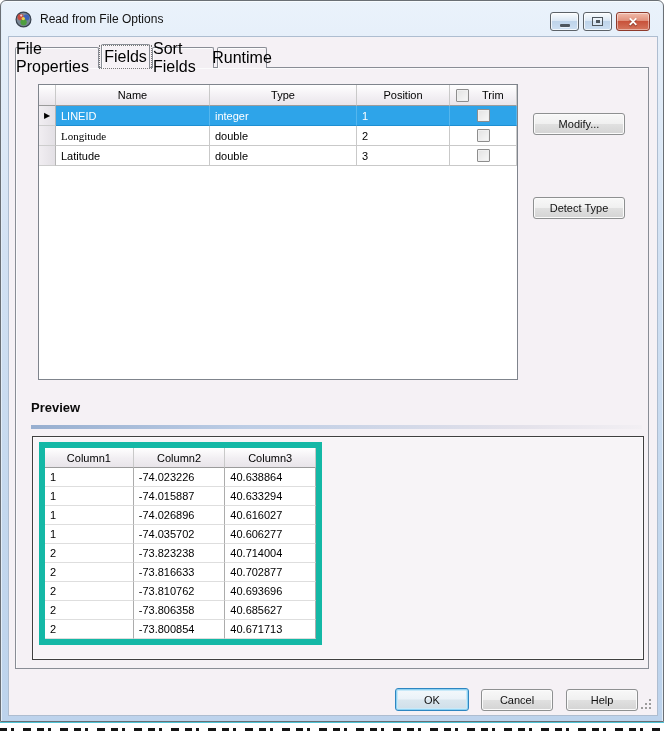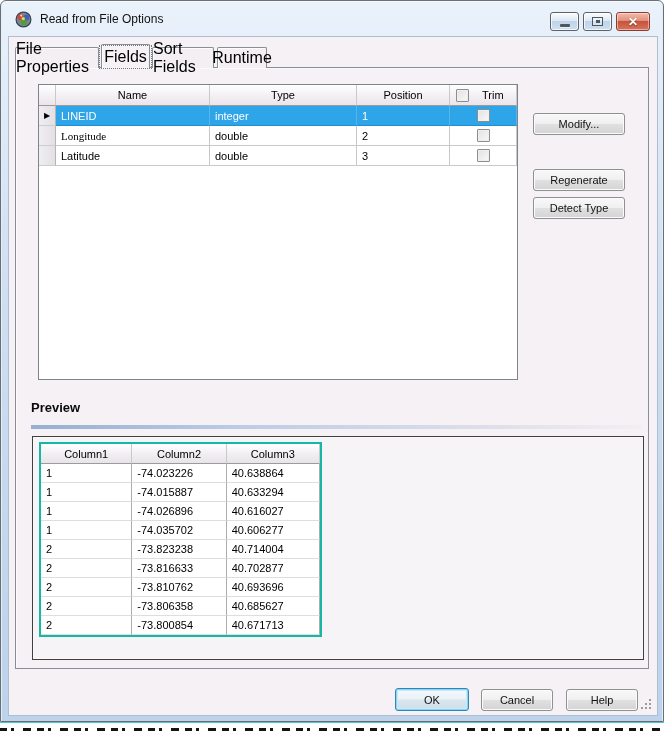--- a/index.html
+++ b/index.html
@@ -80,21 +80,21 @@
   .side-btn { position:absolute; left:517px; width:92px; height:22px; }
   .sb-0 { top:17px; } .sb-1 { top:45px; } .sb-2 { top:73px; } .sb-3 { top:101px; } .sb-4 { top:129px; }
 
   
   .preview-label { position:absolute; left:15px; top:332px; font-size:13px; font-weight:bold; color:#0A0A0A; }
   .divider { position:absolute; left:15px; top:357px; width:611px; height:4px;
     background:linear-gradient(90deg,#97AFD0,#BCCDE5 35%,#E3E1EA 80%,#F2EFF3); }
   .preview-box { position:absolute; left:16px; top:368px; width:612px; height:224px;
     border:1px solid #3F3F3F; background:#F7F4F7; box-shadow: inset 0 0 0 1px #FBFAFB; }
   .preview-grid { position:absolute; left:6px; top:5px; width:283px;
-    border:2px solid #14b8a6; background:#fff; }
+    border:6px solid #14b8a6; background:#fff; }
   .pv-header { display:flex; height:20px; }
   .pv-hcell { background:linear-gradient(#FFFFFF, #F1EEF2 55%, #E8E4E9);
     border-right:1px solid #C9C9C9; border-bottom:1px solid #9B9B9B;
     display:flex; align-items:center; justify-content:center; }
   .pv-row { display:flex; height:19px; background:#fff; }
   .pv-cell { border-right:1px solid #ACACAC; border-bottom:1px solid #DEDEDE;
     display:flex; align-items:center; padding-left:5px; color:#000; }
   .w0 { width:92px; } .w1 { width:95px; } .w2 { width:94px; }
 
   
@@ -203,23 +203,20 @@
                 <div class="fg-cell trim">
                   <span class="cb"></span>
                 </div>
               </div>
             </div>
         </div>
 
         <div class="btn side-btn sb-1">
             <span>Modify...</span>
           </div>
-        <div class="btn side-btn sb-3">
-            <span>Regenerate</span>
-          </div>
         <div class="btn side-btn sb-4">
             <span>Detect Type</span>
           </div>
 
         <div class="preview-label">Preview</div>
         <div class="divider"></div>
 
         <div class="preview-box">
           <div class="preview-grid">
             <div class="pv-header">

